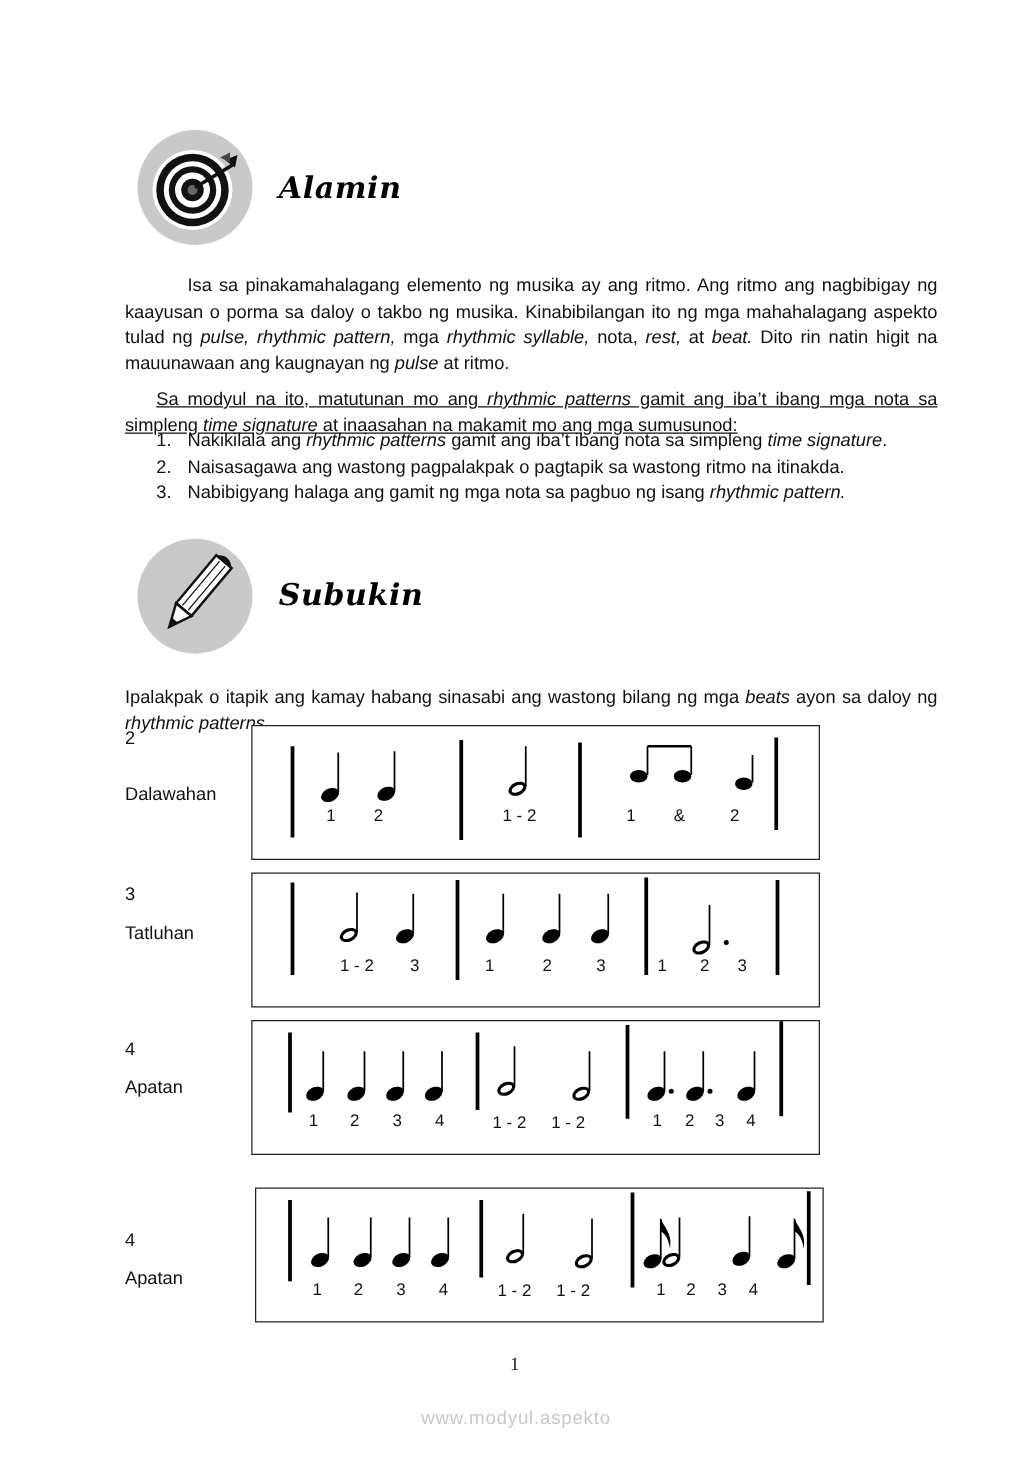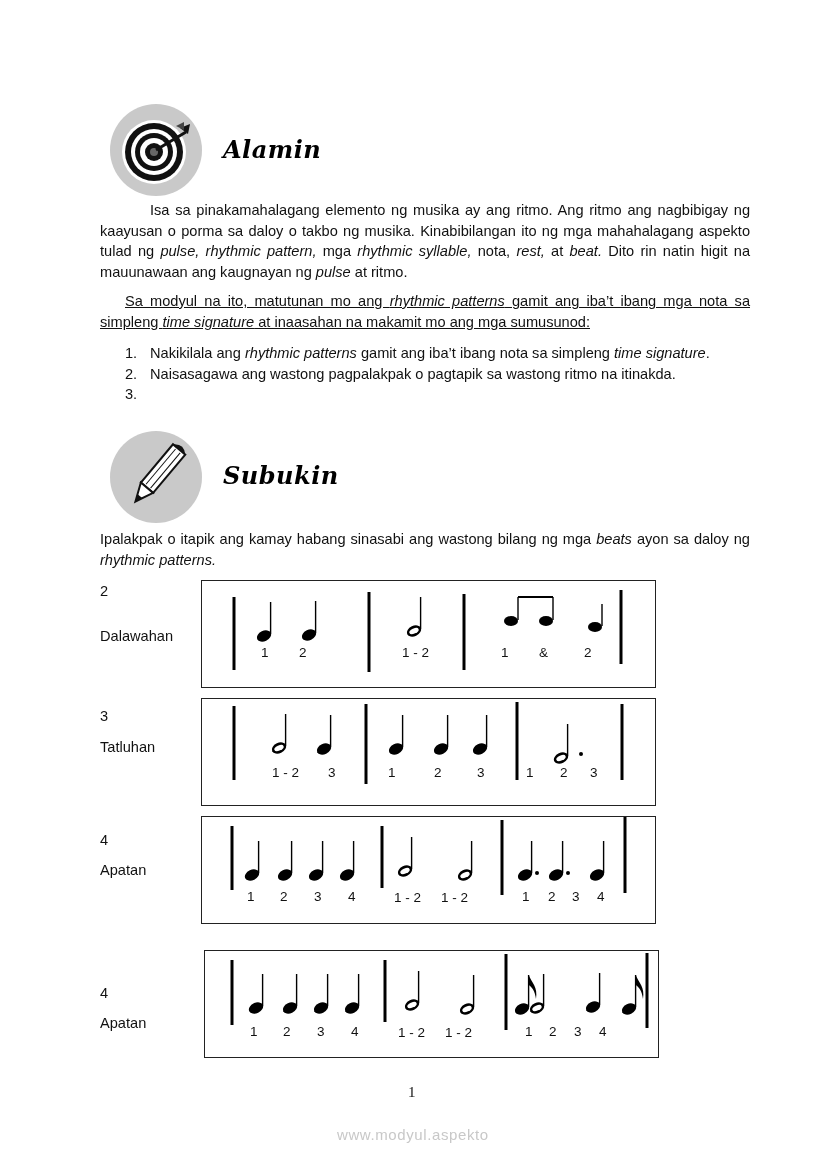--- a/index.html
+++ b/index.html
@@ -1,19 +1,19 @@
 <!DOCTYPE html>
 <html><head>
 <meta charset="utf-8">
 <style>
   html,body{margin:0;padding:0;background:#fff;}
   body{width:826px;height:1169px;position:relative;overflow:hidden;font-family:"Liberation Sans",sans-serif;color:#111;}
   .icon-circle{position:absolute;width:92px;height:92px;border-radius:50%;background:#c9c9c9;}
   .heading{position:absolute;font-family:"DejaVu Serif","Liberation Serif",serif;font-weight:bold;font-style:italic;font-size:24px;color:#000;letter-spacing:0.5px;text-align:right;}
-  .para{position:absolute;left:100px;width:650px;font-size:14.6px;line-height:20.5px;text-align:justify;}
+  .para{position:absolute;left:100px;width:650px;font-size:14.6px;line-height:20.5px;text-align:justify;margin-top:19px;}
   .para i{font-style:italic;}
   .list{position:absolute;left:125px;width:630px;font-size:14.6px;line-height:20.5px;margin:0;padding:0;list-style:none;}
   .list li{position:relative;padding-left:25px;}
   .list li .num{position:absolute;left:0;}
   .row-label{position:absolute;left:100px;font-size:14.6px;line-height:20px;}
   .staff-box{position:absolute;border:1.3px solid #222;background:#fff;}
   .count{position:absolute;font-size:13.5px;color:#111;white-space:nowrap;}
   .page-num{position:absolute;left:408px;top:1084px;font-family:"Liberation Serif",serif;font-size:15px;}
   .watermark{position:absolute;left:337px;top:1126px;font-size:15px;color:#c8c8c8;letter-spacing:0.6px;}
   svg{position:absolute;left:0;top:0;}
@@ -36,21 +36,21 @@
   </svg>
 </div>
 <div class="heading" style="left:223px;top:135px;">Alamin</div>
 
 <div class="para" style="top:200px;text-indent:50px;"><span>Isa sa pinakamahalagang elemento ng musika ay ang ritmo. Ang ritmo ang nagbibigay ng kaayusan o porma sa daloy o takbo ng musika. Kinabibilangan ito ng mga mahahalagang aspekto tulad ng </span><i>pulse, rhythmic pattern,</i><span> mga </span><i>rhythmic syllable,</i><span> nota, </span><i>rest,</i><span> at </span><i>beat.</i><span> Dito rin natin higit na mauunawaan ang kaugnayan ng </span><i>pulse</i><span> at ritmo.</span></div>
 <div class="para" style="top:291px;text-indent:25px;text-decoration:underline;"><span>Sa modyul na ito, matutunan mo ang </span><i>rhythmic patterns</i><span> gamit ang iba’t ibang mga nota sa simpleng </span><i>time signature</i><span> at inaasahan na makamit mo ang mga sumusunod:</span></div>
 
 <ol class="list" style="top:343px;">
   <li><span class="num">1.</span><span><span>Nakikilala ang </span><i>rhythmic patterns</i><span> gamit ang iba’t ibang nota sa simpleng </span><i>time signature</i><span>.</span></span></li>
   <li><span class="num">2.</span><span><span>Naisasagawa ang wastong pagpalakpak o pagtapik sa wastong ritmo na itinakda.</span></span></li>
-  <li><span class="num">3.</span></li>
+  <li><span class="num">3.</span><span><span>Nabibigyang halaga ang gamit ng mga nota sa pagbuo ng isang </span><i>rhythmic pattern.</i></span></li>
 </ol>
 
 <div class="icon-circle" style="left:110px;top:431px;width:92px;height:92px;">
   <svg width="92" height="92" viewBox="0 0 92 92">
     <g transform="rotate(40 46 46)">
       <rect x="38" y="10" width="16" height="50" fill="#fff" stroke="#111" stroke-width="2"></rect>
       <line x1="43" y1="12" x2="43" y2="58" stroke="#111" stroke-width="1"></line>
       <line x1="49" y1="12" x2="49" y2="58" stroke="#111" stroke-width="1"></line>
       <path d="M38 10 Q46 2 54 10 Z" fill="#111"></path>
       <path d="M38 60 L46 78 L54 60 Z" fill="#fff" stroke="#111" stroke-width="2"></path>

